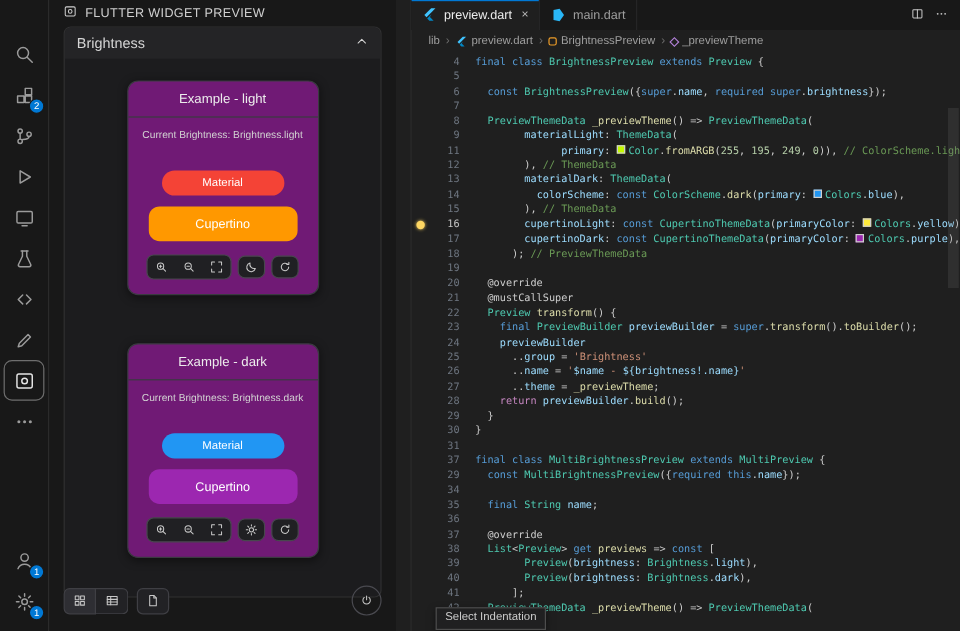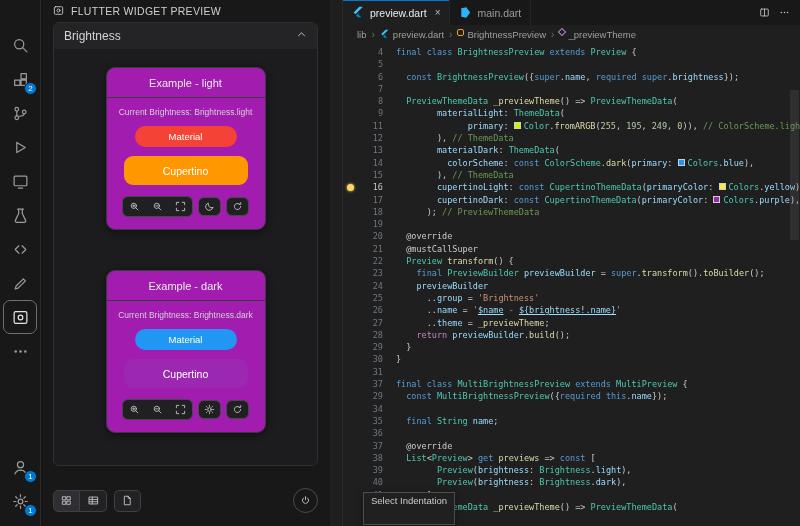--- a/index.html
+++ b/index.html
@@ -28,25 +28,25 @@
   .sidebar { width:290px; flex:none; background:#181818; border-left:1px solid #2b2b2b;
              position:relative; padding:0 12px; }
   .sidebar-header { height:22px; display:flex; align-items:center; gap:7px; color:#cfcfcf;
                     font-size:10.5px; letter-spacing:.3px; }
   .section { border:1px solid #303031; border-radius:6px; overflow:hidden; background:#1c1c1e; }
   .section-header { height:26px; background:#242426; display:flex; align-items:center;
                     justify-content:space-between; padding:0 10px; color:#d6d6d6; font-size:12px;
                     cursor:pointer; }
   .section-body { display:flex; flex-direction:column; align-items:center; padding:18px 0 32px; gap:40px; }
 
-  .card { width:160px; background:#a21caf; border:1px solid #3a3a40; border-radius:9px;
+  .card { width:160px; background:#701a75; border:1px solid #3a3a40; border-radius:9px;
           box-shadow:0 2px 8px rgba(0,0,0,.45); }
   .card-title { font-size:11px; color:#ececec; text-align:center; padding:9px 0 8px;
                 border-bottom:1px solid #3a3a40; }
-  .card-status { font-size:8.5px; color:#d2d2d2; text-align:center; padding:9px 4px 8px; }
+  .card-status { font-size:8.5px; color:#d2d2d2; text-align:center; padding:9px 4px 24px; }
   .btn-material { display:block; margin:1px auto 9px; width:102px; height:21px; border:none;
                   border-radius:11px; color:#fff; font-size:9.5px; font-family:inherit; cursor:pointer; }
   .btn-cupertino { display:block; margin:0 auto 11px; width:124px; height:29px; border:none;
                    border-radius:9px; color:#fff; font-size:10.5px; font-family:inherit; cursor:pointer; }
   .card-toolbar { display:flex; justify-content:center; align-items:center; gap:5px; padding-bottom:12px;
                   color:#c9c9c9; }
   .tool-group { display:flex; border:1px solid #47474d; border-radius:6px; background:#202023; overflow:hidden; }
   .tool-btn { width:23px; height:19px; display:flex; align-items:center; justify-content:center;
               background:none; border:none; color:#c9c9c9; cursor:pointer; padding:0; }
   .tool-single { border:1px solid #47474d; border-radius:6px; background:#202023; }
@@ -69,40 +69,40 @@
   .tab { display:flex; align-items:center; gap:5px; padding:0 9px; font-size:10.5px; color:#9d9d9d;
          border-right:1px solid #252526; cursor:pointer; position:relative; }
   .tab.active { background:#1f1f1f; color:#ececec; }
   .tab.active::before { content:""; position:absolute; left:0; right:0; top:0; height:1px; background:#0078d4; }
   .tab-close { font-size:10px; margin-left:3px; color:#bbbbbb; }
   .tab-actions { margin-left:auto; display:flex; align-items:center; gap:9px; padding:0 10px; color:#c5c5c5; }
   .fi { width:13px; height:13px; }
 
   .breadcrumbs { height:19px; flex:none; display:flex; align-items:center; gap:5px; padding:0 14px;
                  font-size:9.5px; color:#9f9f9f; }
-  .bc-item { display:flex; gap:3px; cursor:pointer; }
+  .bc-item { display:flex; align-items:center; gap:3px; cursor:pointer; }
   .bc-sep { color:#6c6c6c; font-size:10px; }
   .cls-icon { width:7px; height:7px; border:1.4px solid #ee9d28; border-radius:2px; display:inline-block; }
   .mth-icon { width:6px; height:6px; border:1.4px solid #b180d7; transform:rotate(45deg); display:inline-block; }
 
   .code { flex:1; position:relative; font-family:"DejaVu Sans Mono","Liberation Mono",monospace;
           font-size:8.5px; line-height:12.3px; color:#cccccc; overflow:hidden; padding-top:2px; }
   .line { display:flex; white-space:pre; height:12.3px; }
   .gutter { flex:none; width:53px; text-align:right; color:#6e7681; position:relative; padding-right:13px; }
   .active-num { color:#c6c6c6;text-align:center; }
   .bulb { position:absolute; left:4px; top:2.5px; width:7px; height:7px; border-radius:50%;
           background:#fdd663; box-shadow:0 0 3px #fdd663; }
   .t-k { color:#569cd6; } .t-c { color:#4ec9b0; } .t-f { color:#dcdcaa; } .t-v { color:#9cdcfe; }
   .t-s { color:#ce9178; } .t-n { color:#b5cea8; } .t-m { color:#6a9955; } .t-p { color:#cccccc; }
-  .t-x { color:#c586c0; } .t-i { color:#9cdcfe;text-decoration:underline; }
+  .t-x { color:#c586c0; } .t-i { color:#9cdcfe; }
   .swatch { display:inline-block; width:7px; height:7px; border:1px solid #cfcfcf; margin-right:3px; }
 
   .indent-tooltip { position:absolute; left:20px; bottom:1px; background:#202021; border:1px solid #4d4d4d;
                     color:#cccccc; font-family:"Liberation Sans",sans-serif; font-size:9.5px;
-                    padding:2px 7px 17px; z-index:5; box-shadow:0 2px 6px rgba(0,0,0,.5); }
+                    padding:2px 7px 3px; z-index:5; box-shadow:0 2px 6px rgba(0,0,0,.5); }
   .scroll-thumb { position:absolute; right:1px; top:46px; width:9px; height:150px;
                   background:rgba(121,121,121,.18); }
 </style>
 </head>
 <body>
 
 <div class="app">
 
   <div class="activitybar">
     <div class="ab-item">

